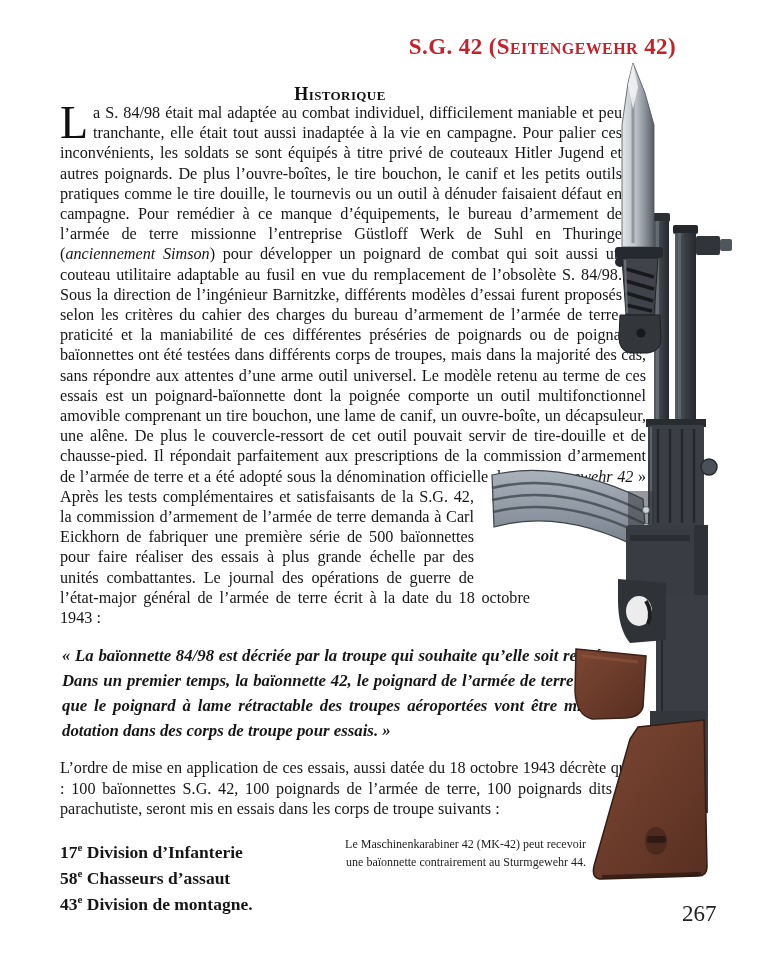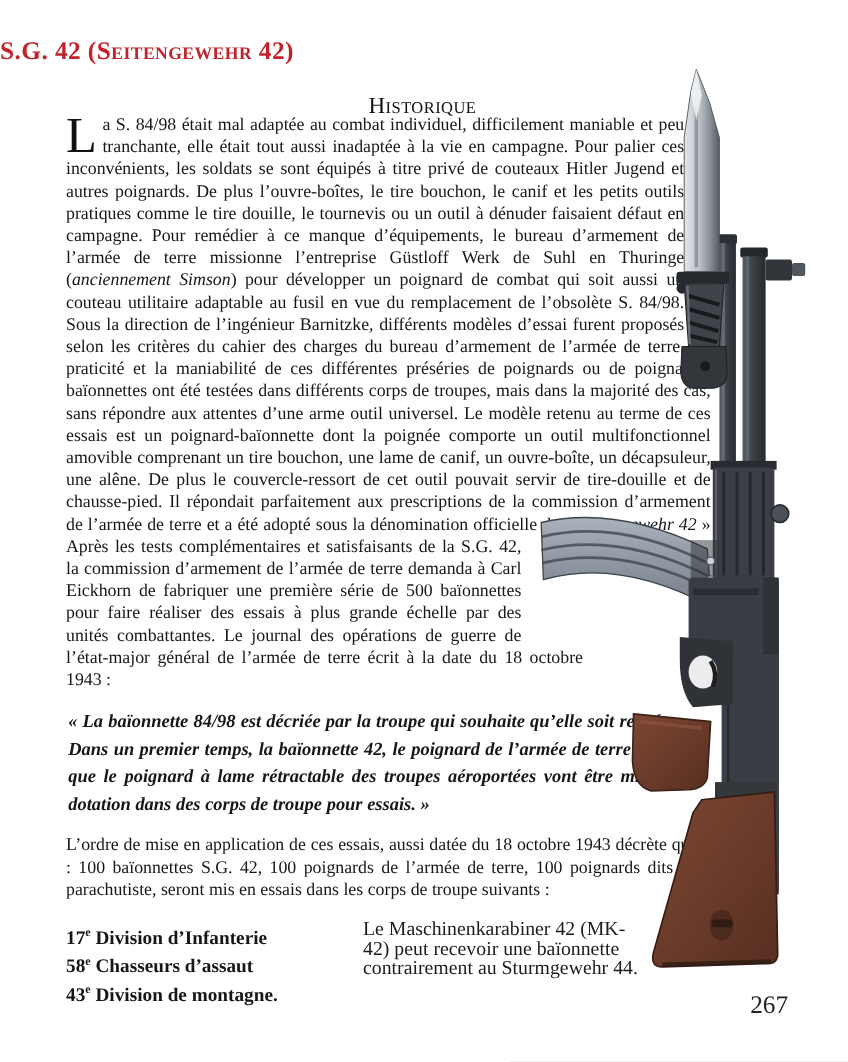--- a/index.html
+++ b/index.html
@@ -3,27 +3,27 @@
 <meta charset="utf-8">
 <style>
   html,body { margin:0; padding:0; background:#e8e8e8; }
   .page {
     position:relative; width:771px; height:965px; margin:0 auto;
     background:#ffffff; overflow:hidden;
     font-family:"Liberation Serif", serif; color:#161616;
   }
   .title {
     position:absolute; top:34px; left:0; width:676px;
-    text-align:left; font-variant:small-caps; font-weight:bold;
+    text-align:right; font-variant:small-caps; font-weight:bold;
     font-size:23px; letter-spacing:.4px; color:#c2222b;
   }
   .subtitle {
     position:absolute; top:84px; left:0; width:680px;
-    text-align:center; font-variant:small-caps; font-weight:normal;
-    font-size:21px; letter-spacing:.4px; color:#101010;padding-left:44px;
+    text-align:center; font-variant:small-caps; font-weight:bold;
+    font-size:18px; letter-spacing:.4px; color:#101010;
   }
   .textcol {
     position:absolute; left:60px; top:103px; width:586px;
     text-align:justify; font-size:16.2px; line-height:20.2px;
   }
   .textcol p { margin:0; }
   .dropcap {
     float:left; font-size:46px; line-height:37px;
     padding:1px 5px 0 0; color:#111;
   }
@@ -35,21 +35,21 @@
     font-size:16.8px; line-height:24.8px; text-align:justify;
   }
   .p2 { margin-top:15px !important; margin-right:12px !important; }
   .divisions {
     margin-top:21px; width:330px; font-weight:bold;
     font-size:17.5px; line-height:25.8px; text-align:left;
   }
   .divisions sup { font-size:11px; line-height:0; }
   .caption {
     position:absolute; left:330px; top:836px; width:256px;
-    text-align:left; font-size:18px; line-height:17.6px; color:#1c1c1c;font-family:Liberation Serif, serif;
+    text-align:right; font-size:12px; line-height:17.6px; color:#1c1c1c;font-family:Liberation Serif, serif;
   }
   .pagenum {
     position:absolute; left:682px; top:901px;
     font-size:23px; color:#222;
   }
   .rifle { position:absolute; left:480px; top:55px; width:291px; height:850px; }
 </style>
 </head>
 <body>
 

